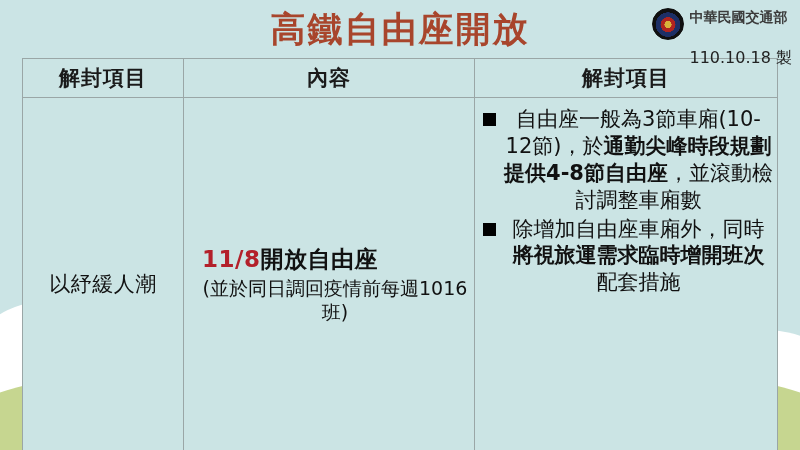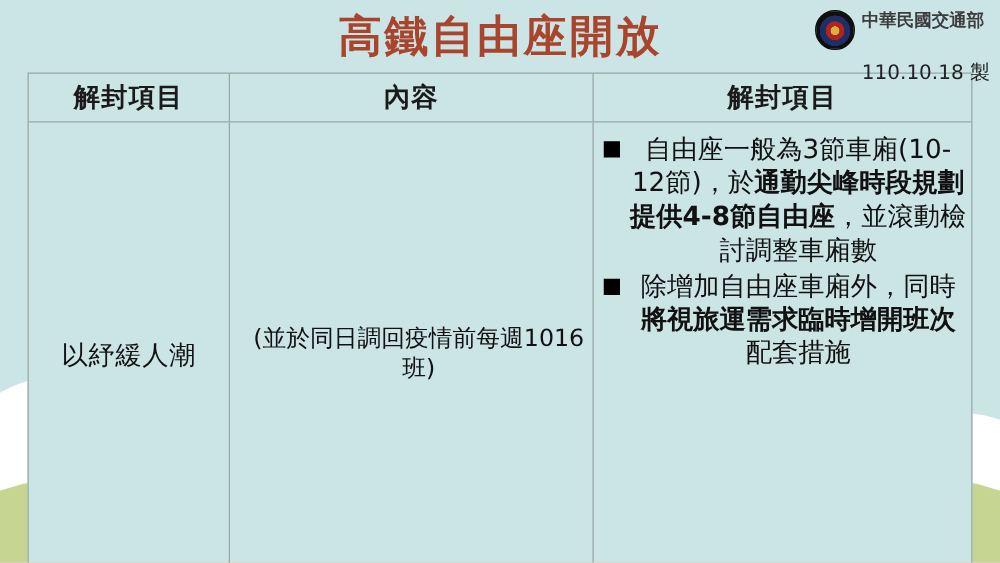--- a/index.html
+++ b/index.html
@@ -278,20 +278,23 @@
       <div class="th col-1">解封項目</div>
       <div class="th col-2">內容</div>
       <div class="th col-3">解封項目</div>
     </div>
 
     <div class="tbody">
 
       <div class="td col-1 cell-item">以紓緩人潮</div>
 
       <div class="td col-2 cell-content">
+        <div class="content-line1">
+          <span class="hl">11/8</span><span>開放自由座</span>
+        </div>
         <div class="content-line2">(並於同日調回疫情前每週1016班)</div>
       </div>
 
       <div class="td col-3 cell-measures">
 
         <div class="bullet-row">
           <div class="bullet-mark"></div>
           <div class="bullet-text">
             <span>自由座一般為3節車廂(10-12節)，於</span><span class="b">通勤尖峰時段規劃提供4-8節自由座</span><span>，並滾動檢討調整車廂數</span>
           </div>

